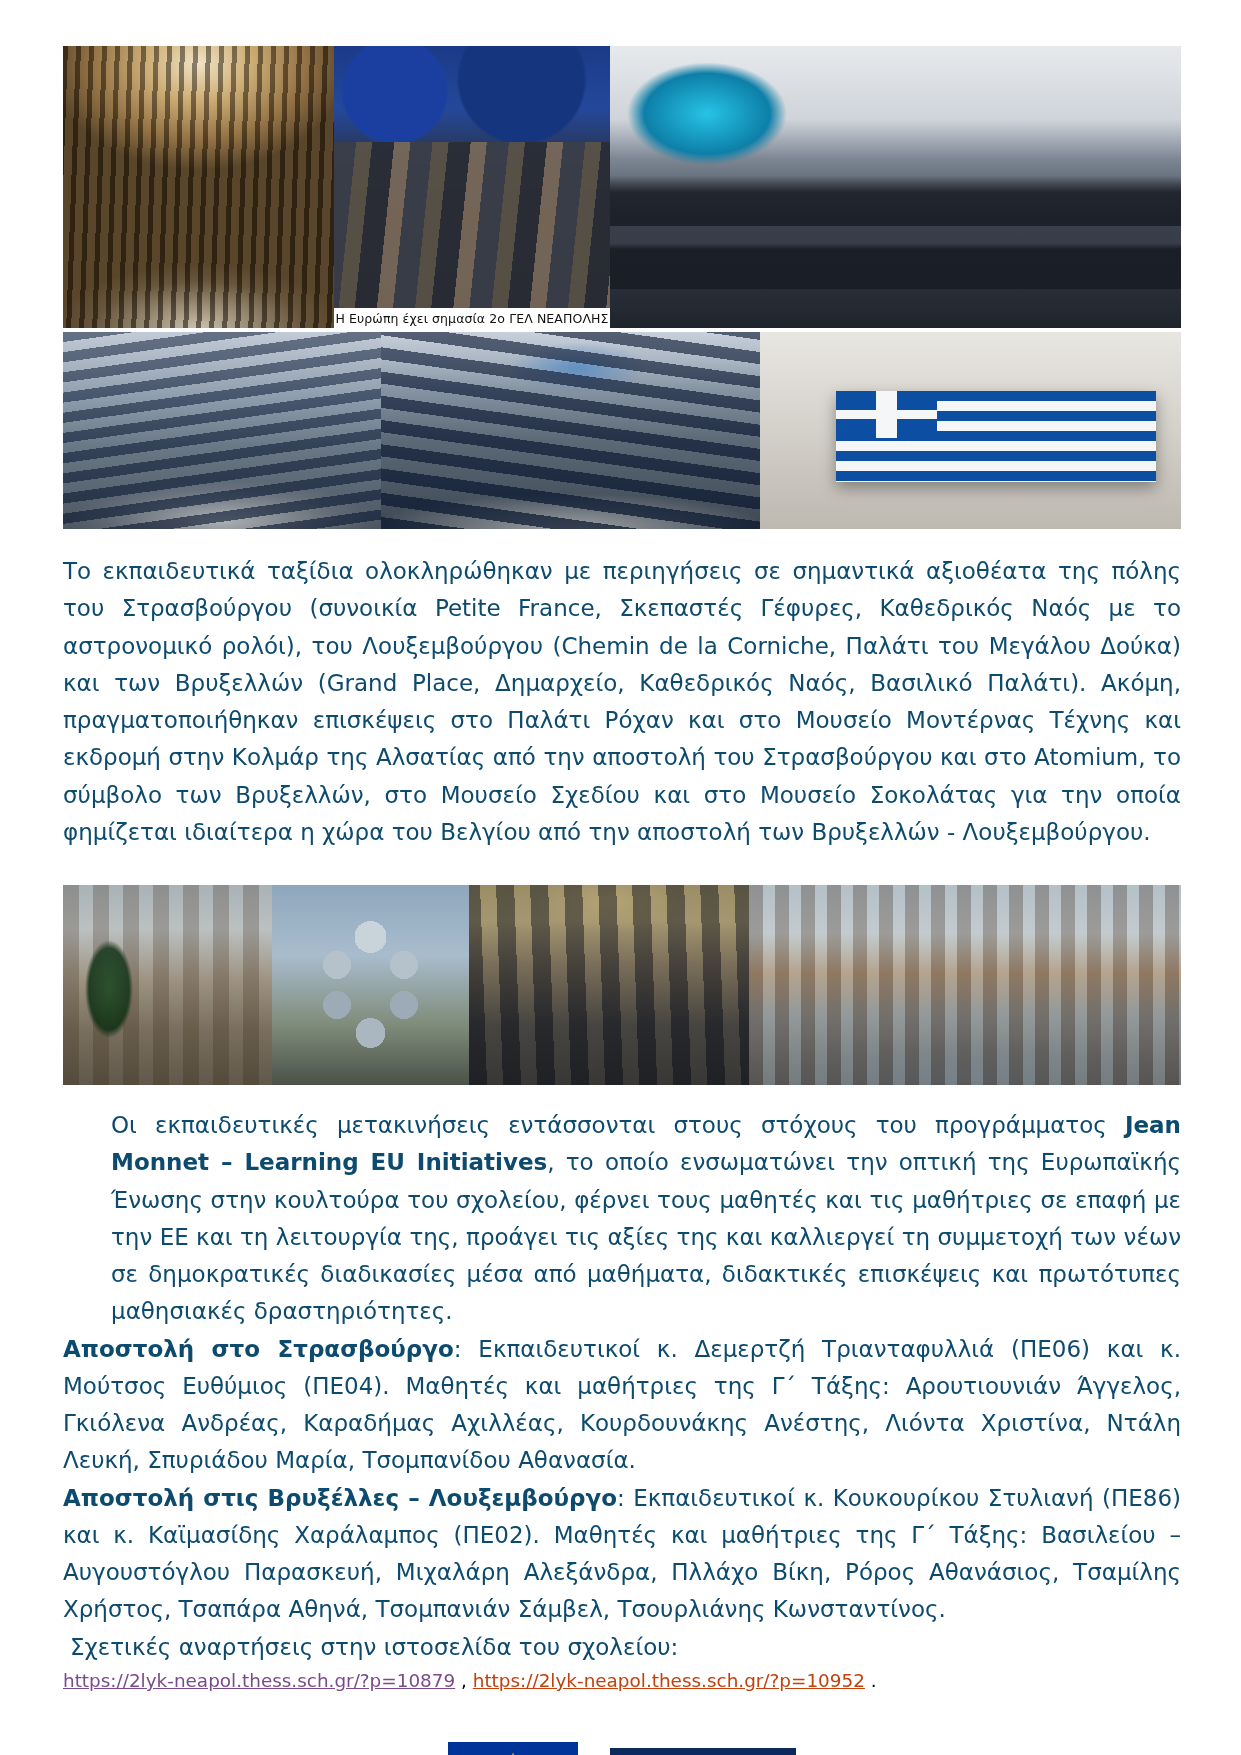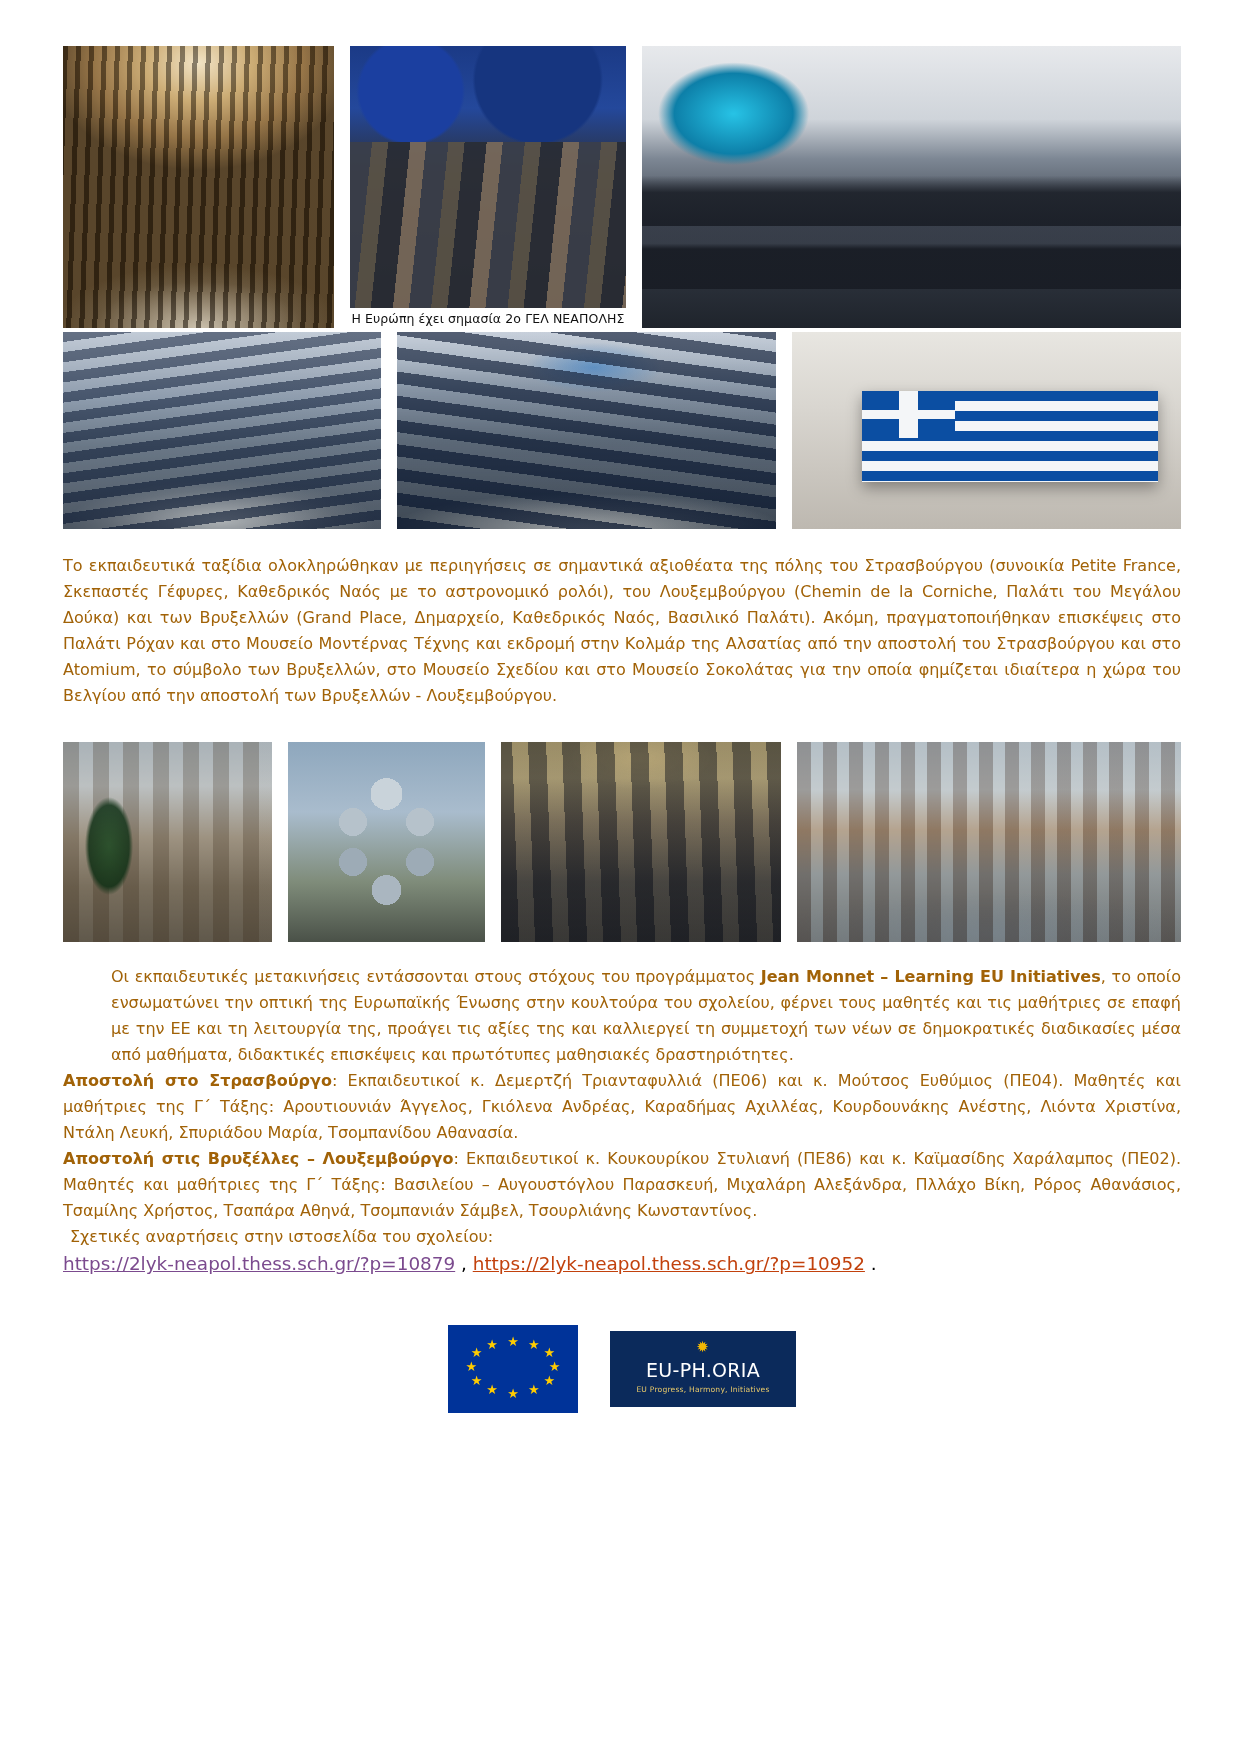--- a/index.html
+++ b/index.html
@@ -13,21 +13,21 @@
   }
   .page{
     position:relative;
     width:1241px;
     min-height:1755px;
     box-sizing:border-box;
     padding:46px 60px 20px 63px;
   }
 
   
-  .collage{display:flex;gap:16px;align-items:stretch;}
+  .collage{display:flex;gap:0;align-items:stretch;}
   .collage.row1{height:282px;}
   .collage.row2{height:197px;margin-top:4px;}
   .collage.row3{height:200px;}
   .cell{position:relative;overflow:hidden;background:#2b3442;}
   .cell .ph{position:absolute;inset:0;}
 
   
   .ph-parliament-dome{
     background:
       radial-gradient(ellipse 55% 38% at 50% 6%, #f0e2c4 0%, #c9a86f 35%, #8d6a3c 70%, #4a361c 100%),
@@ -155,24 +155,24 @@
     color:#111;
     font-size:12.5px;
     text-align:center;
     padding:3px 0 2px;
     letter-spacing:.1px;
   }
 
   
   .para{
     text-align:justify;
-    font-size:16px;
+    font-size:23px;
     line-height:1.62;
     margin:0;
-    color:#a16207;
+    color:#0c4a6e;
     hyphens:none;
   }
   .block-1{margin-top:24px;}
   .tight{margin-top:0;}
   .bold{font-weight:bold;}
   .link{color:#7b4a8e;}
   .link.v2{color:#c2410c;}
   .links-line{font-size:18.4px;line-height:1.62;}
 
   .gap-photos{margin-top:34px;}

